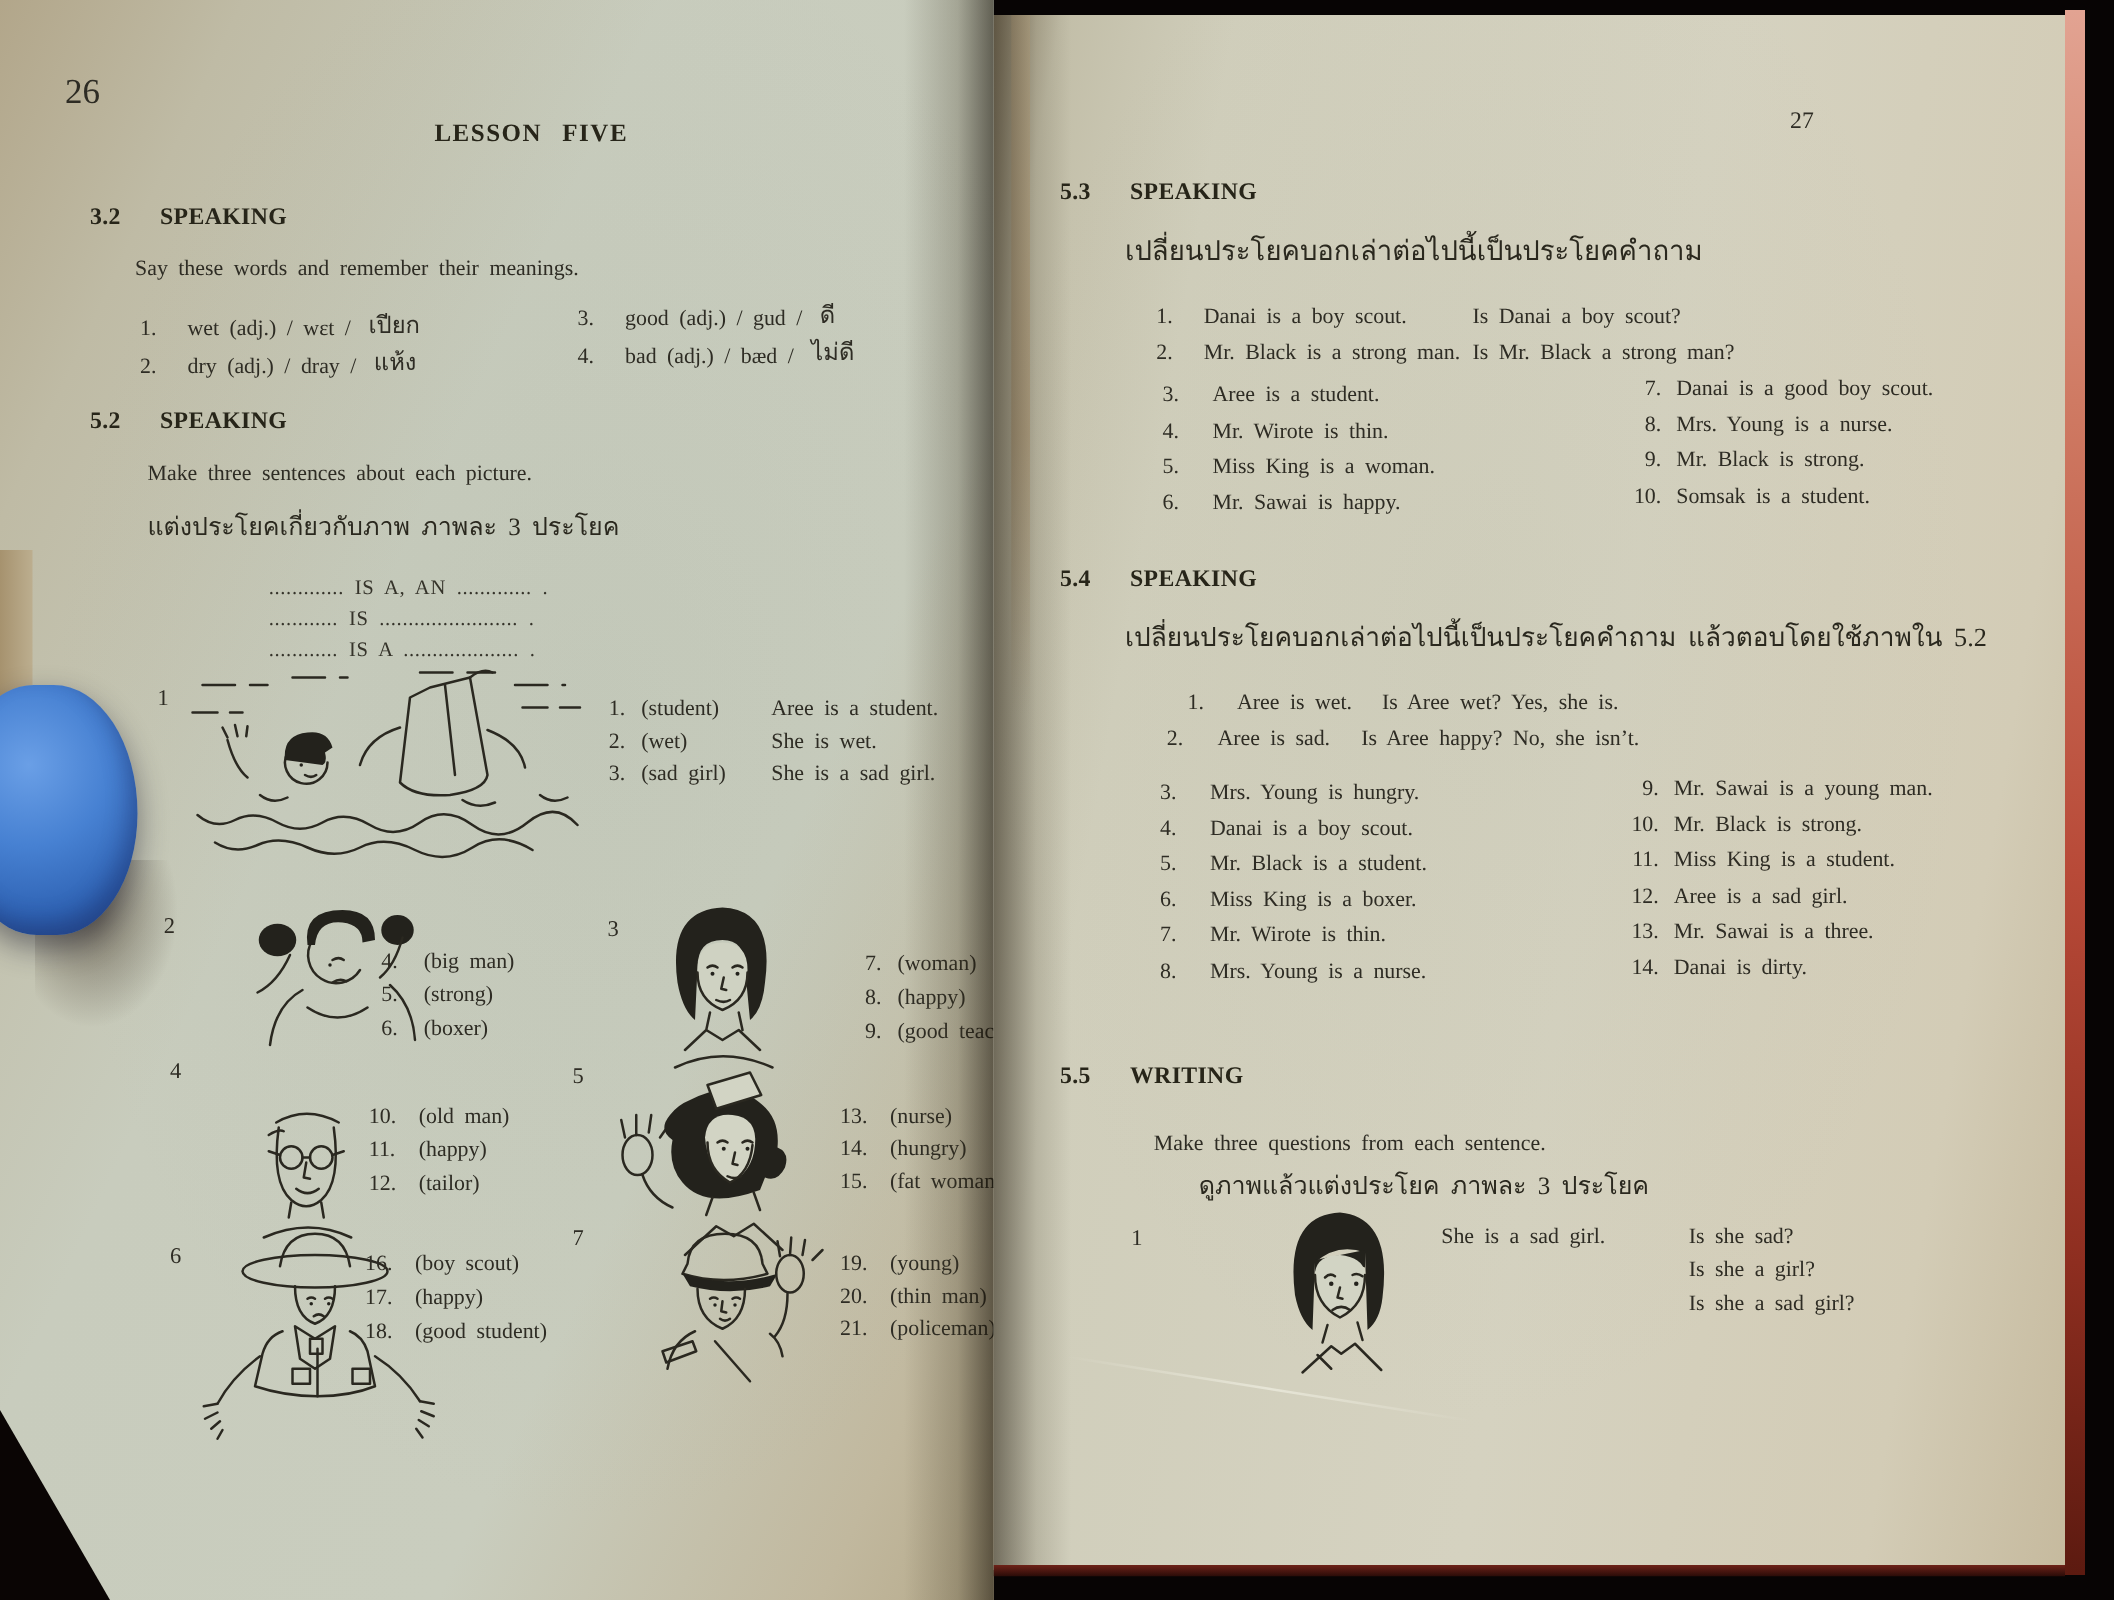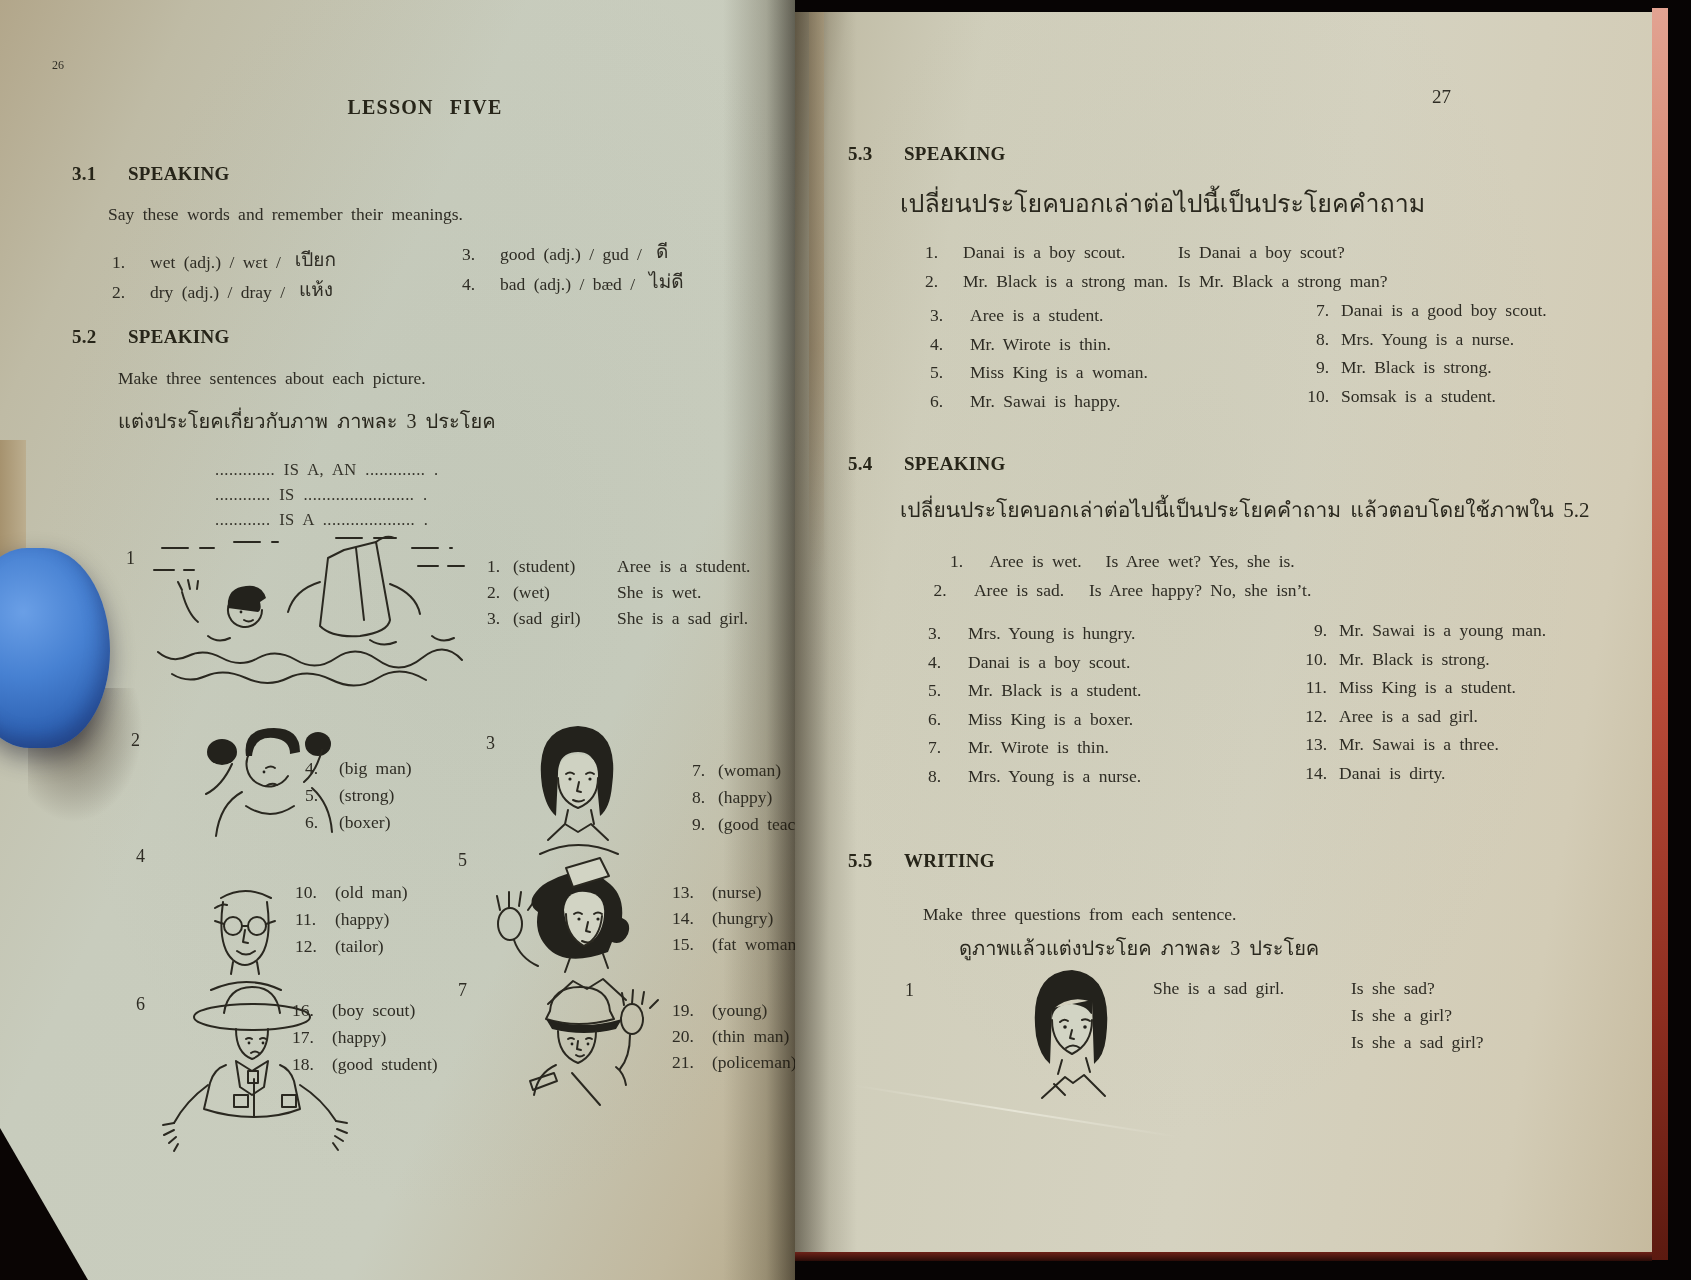--- a/index.html
+++ b/index.html
@@ -60,26 +60,26 @@
   svg{position:absolute;overflow:visible;}
   .sk{stroke:#2a2820;stroke-width:2;fill:none;stroke-linecap:round;stroke-linejoin:round;}
 </style>
 </head>
 <body>
 
 <div id="stage">
 
   <div id="leftPage" class="page">
 
-    <div class="t" style="left:52px;top:58px;font-size:12px;">26</div>
+    <div class="t" style="left:52px;top:58px;font-size:28px;">26</div>
 
     <div class="t" style="left:285px;top:96px;width:280px;text-align:center;font-weight:700;font-size:20px;word-spacing:10px;letter-spacing:1.2px;color:#272519;">LESSON FIVE</div>
 
     <div class="t sech" style="left:72px;top:163px;">
-      <span class="sn">3.1</span><span>SPEAKING</span>
+      <span class="sn">3.2</span><span>SPEAKING</span>
     </div>
     <div class="t it" style="left:108px;top:204px;">Say these words and remember their meanings.</div>
 
     <div class="blk" style="left:112px;top:246px;">
       <div class="r30"><span class="ln38">1.</span><span>wet (adj.) / wɛt /</span><span class="thini">เปียก</span></div>
       <div class="r30"><span class="ln38">2.</span><span>dry (adj.) / dray /</span><span class="thini">แห้ง</span></div>
     </div>
     <div class="blk" style="left:462px;top:238px;">
       <div class="r30"><span class="ln38">3.</span><span>good (adj.) / gud /</span><span class="thini">ดี</span></div>
       <div class="r30"><span class="ln38">4.</span><span>bad (adj.) / bæd /</span><span class="thini">ไม่ดี</span></div>
@@ -258,21 +258,21 @@
   </div>
 
   <div id="rightPage" class="page">
     <div id="gutterEdge"></div>
 
     <div class="t" style="left:637px;top:74px;font-size:19px;">27</div>
 
     <div class="t sech" style="left:53px;top:131px;">
       <span class="sn">5.3</span><span>SPEAKING</span>
     </div>
-    <div class="t thai" style="left:105px;top:171px;font-size:25px;">เปลี่ยนประโยคบอกเล่าต่อไปนี้เป็นประโยคคำถาม</div>
+    <div class="t thai" style="left:105px;top:171px;font-size:22px;">เปลี่ยนประโยคบอกเล่าต่อไปนี้เป็นประโยคคำถาม</div>
 
     <div class="blk" style="left:130px;top:230px;">
       <div class="r29"><span class="ln38">1.</span><span class="stmt205">Danai is a boy scout.</span><span>Is Danai a boy scout?</span></div>
       <div class="r29"><span class="ln38">2.</span><span class="stmt205">Mr. Black is a strong man.</span><span>Is Mr. Black a strong man?</span></div>
     </div>
 
     <div class="blk" style="left:135px;top:293px;">
       <div class="r28"><span class="ln">3.</span><span>Aree is a student.</span></div>
       <div class="r28"><span class="ln">4.</span><span>Mr. Wirote is thin.</span></div>
       <div class="r28"><span class="ln">5.</span><span>Miss King is a woman.</span></div>

